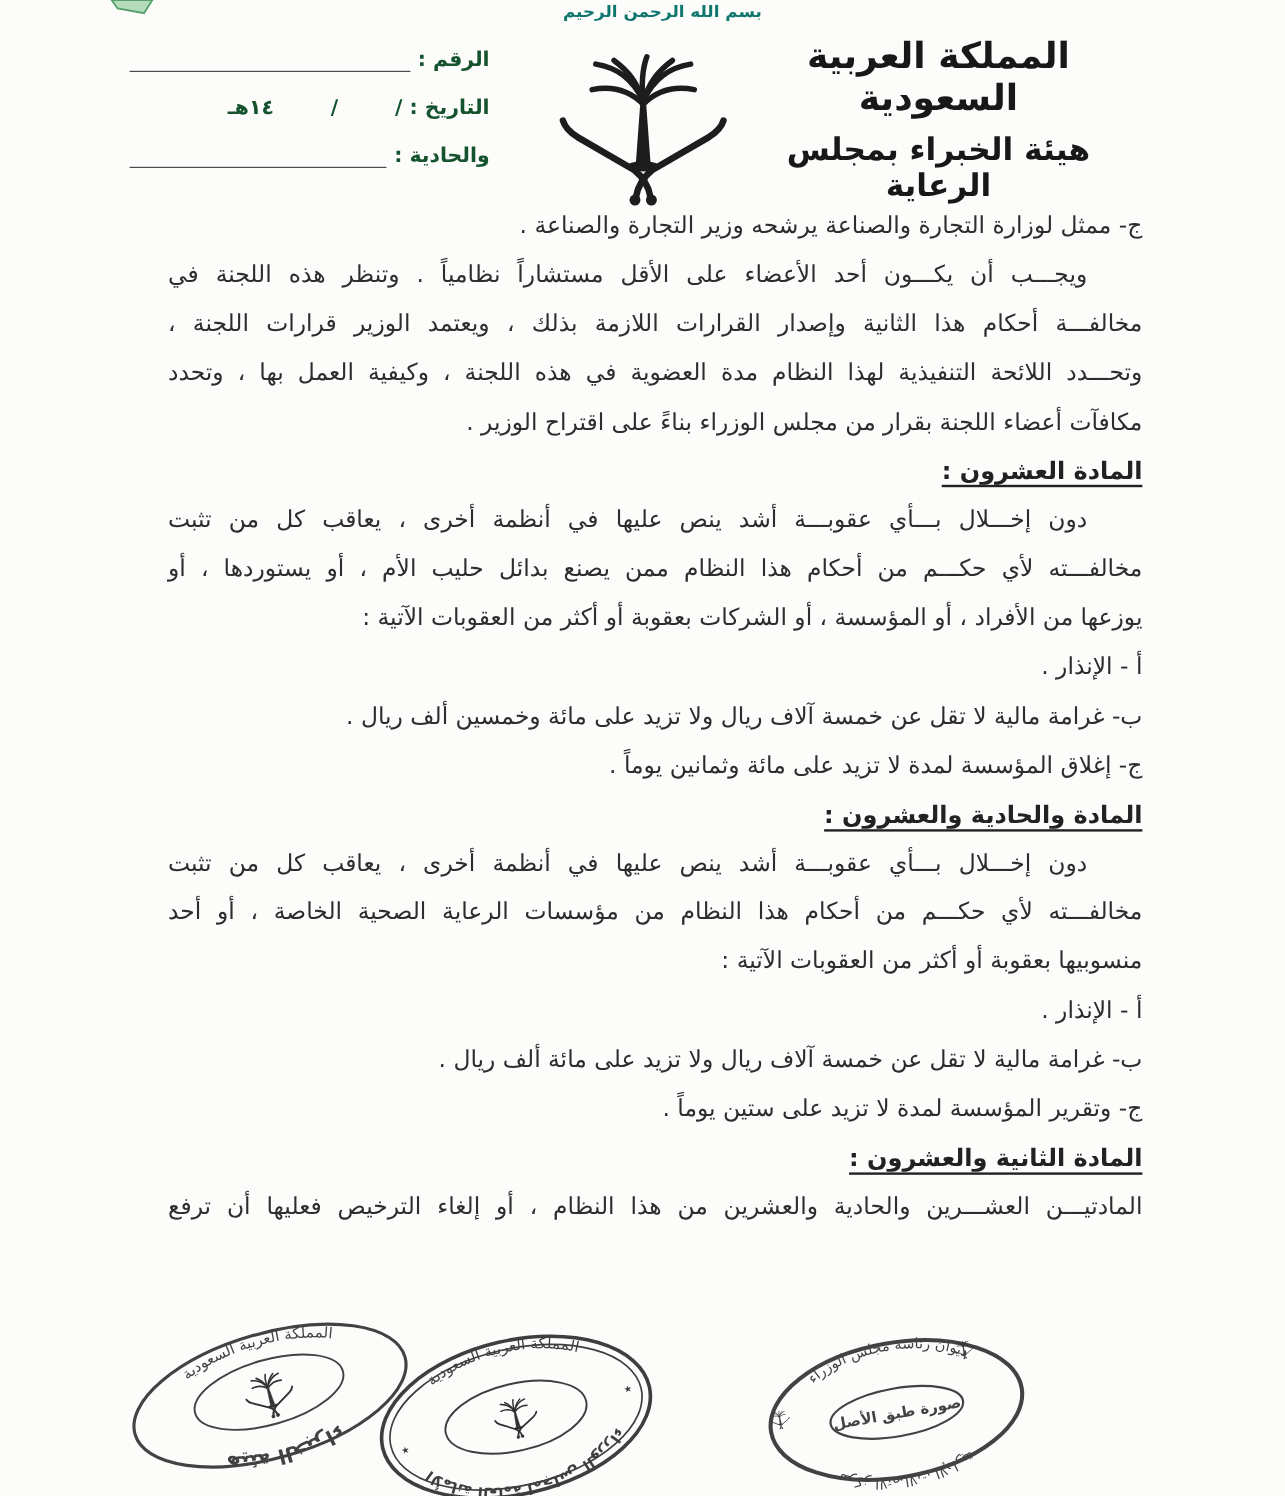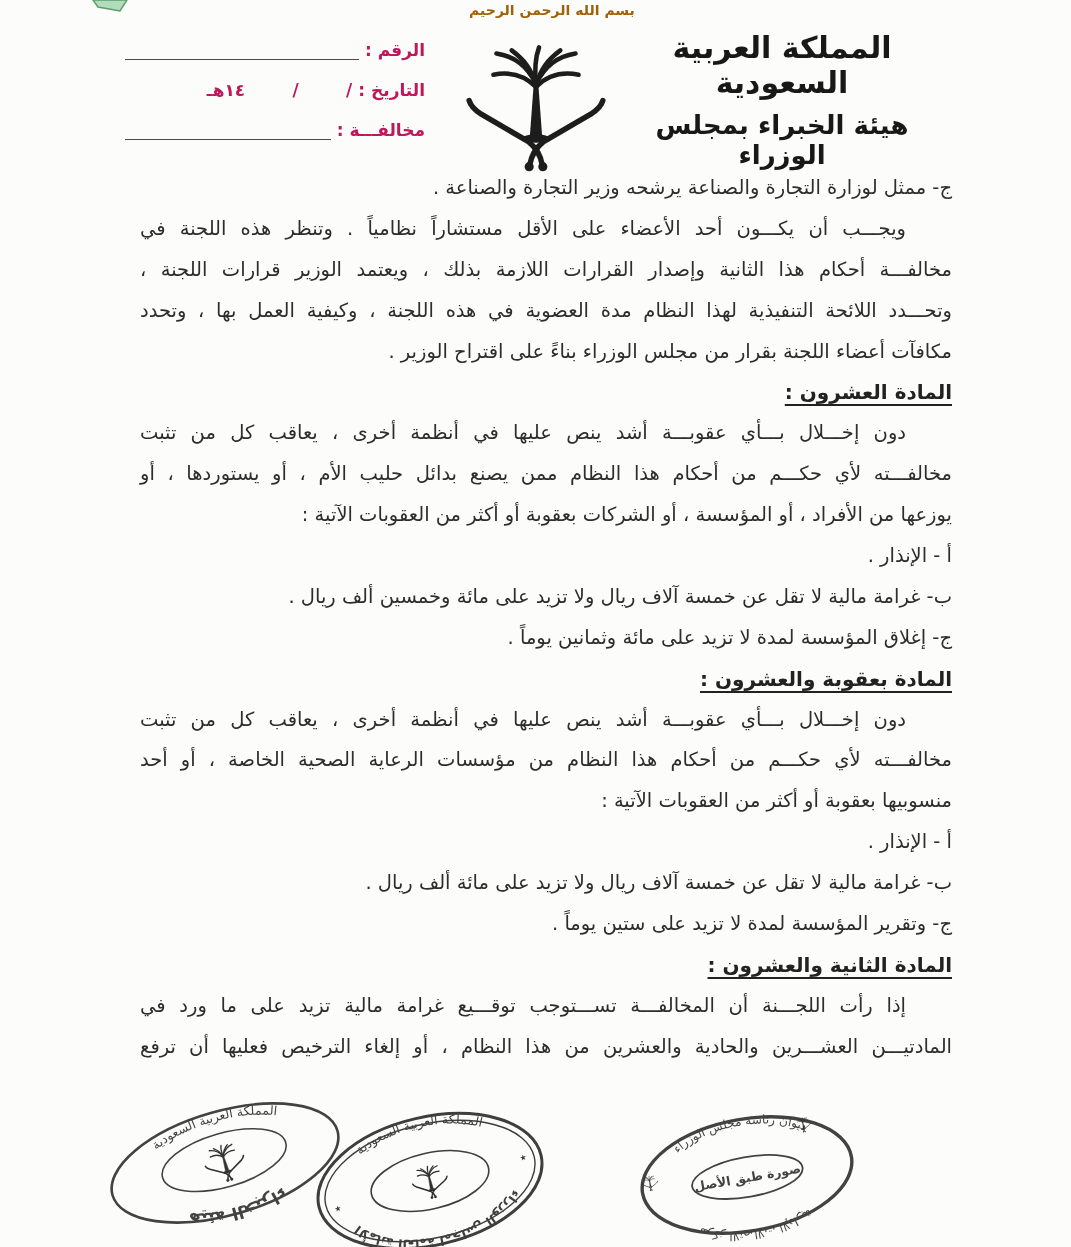--- a/index.html
+++ b/index.html
@@ -5,33 +5,33 @@
   html,body{margin:0;padding:0;background:#e8e8e6;}
   .page{
     position:relative; width:1071px; height:1247px;
     background:#fcfcfa; overflow:hidden;
     font-family:"DejaVu Sans", sans-serif; color:#2b2b2b;
   }
   
   .corner-mark{position:absolute; left:90px; top:0;}
   .bismillah{
     position:absolute; left:462px; top:2px; width:180px;
-    text-align:center; font-size:14px; font-weight:bold; color:#a16207;
+    text-align:center; font-size:14px; font-weight:bold; color:#0f766e;
     transform:scaleY(.95);
   }
   .emblem-box{position:absolute; left:452px; top:20px; width:168px; height:152px;}
   .calligraphy{
     position:absolute; left:612px; top:30px; width:340px;
     text-align:center; direction:rtl; color:#181818;
   }
   .calligraphy .k-line1{font-size:30px; font-weight:bold; letter-spacing:-1px;}
   .calligraphy .k-line2{font-size:26px; font-weight:bold; letter-spacing:-1px; margin-top:10px;}
   .fields{
-    position:absolute; left:125px; top:34px; width:300px;
-    direction:rtl; font-size:17px; font-weight:bold; color:#be185d;
+    position:absolute; left:108px; top:34px; width:300px;
+    direction:rtl; font-size:17px; font-weight:bold; color:#14532d;
   }
   .field-row{display:flex; align-items:flex-end; height:26px; margin-bottom:14px;}
   .field-row .lbl{white-space:nowrap; padding-left:6px;}
   .field-row .rule{flex:1; border-bottom:1.6px solid #4a4a4a; height:18px;}
   .field-row .val{white-space:pre; font-weight:bold; letter-spacing:1px;}
   
   .doc-body{
     position:absolute; left:140px; top:168px; width:812px;
     direction:rtl; font-size:19.5px; color:#2d2d2d;
   }
@@ -81,60 +81,59 @@
   </svg>
 
   <div class="bismillah">بسم الله الرحمن الرحيم</div>
 
   <svg class="emblem-box" viewBox="0 0 100 100">
     <use href="#emblem"></use>
   </svg>
 
   <div class="calligraphy">
     <div class="k-line1">المملكة العربية السعودية</div>
-    <div class="k-line2">هيئة الخبراء بمجلس الوزراء</div>
+    <div class="k-line2">هيئة الخبراء بمجلس الرعاية</div>
   </div>
 
   <div class="fields">
     <div class="field-row">
       <span class="lbl">الرقم :</span>
       <span class="rule"></span>
     </div>
     <div class="field-row">
       <span class="lbl">التاريخ :</span>
       <span class="val">/        /        ١٤هـ</span>
     </div>
     <div class="field-row">
-      <span class="lbl">مخالفـــة :</span>
+      <span class="lbl">والحادية :</span>
       <span class="rule"></span>
     </div>
   </div>
 
   <div class="doc-body" id="doc-body">
       <div class="bline l-plain">ج- ممثل لوزارة التجارة والصناعة يرشحه وزير التجارة والصناعة .</div>
       <div class="bline l-justified-indent">ويجـــب أن يكـــون أحد الأعضاء على الأقل مستشاراً نظامياً . وتنظر هذه اللجنة في</div>
       <div class="bline l-justified">مخالفـــة أحكام هذا الثانية وإصدار القرارات اللازمة بذلك ، ويعتمد الوزير قرارات اللجنة ،</div>
       <div class="bline l-justified">وتحـــدد اللائحة التنفيذية لهذا النظام مدة العضوية في هذه اللجنة ، وكيفية العمل بها ، وتحدد</div>
       <div class="bline l-plain">مكافآت أعضاء اللجنة بقرار من مجلس الوزراء بناءً على اقتراح الوزير .</div>
       <div class="bline l-heading">المادة العشرون :</div>
       <div class="bline l-justified-indent">دون إخـــلال بـــأي عقوبـــة أشد ينص عليها في أنظمة أخرى ، يعاقب كل من تثبت</div>
       <div class="bline l-justified">مخالفـــته لأي حكـــم من أحكام هذا النظام ممن يصنع بدائل حليب الأم ، أو يستوردها ، أو</div>
       <div class="bline l-plain">يوزعها من الأفراد ، أو المؤسسة ، أو الشركات بعقوبة أو أكثر من العقوبات الآتية :</div>
       <div class="bline l-plain">أ - الإنذار .</div>
       <div class="bline l-plain">ب- غرامة مالية لا تقل عن خمسة آلاف ريال ولا تزيد على مائة وخمسين ألف ريال .</div>
       <div class="bline l-plain">ج- إغلاق المؤسسة لمدة لا تزيد على مائة وثمانين يوماً .</div>
-      <div class="bline l-heading">المادة بعقوبة والعشرون :</div>
+      <div class="bline l-heading">المادة والحادية والعشرون :</div>
       <div class="bline l-justified-indent">دون إخـــلال بـــأي عقوبـــة أشد ينص عليها في أنظمة أخرى ، يعاقب كل من تثبت</div>
       <div class="bline l-justified">مخالفـــته لأي حكـــم من أحكام هذا النظام من مؤسسات الرعاية الصحية الخاصة ، أو أحد</div>
       <div class="bline l-plain">منسوبيها بعقوبة أو أكثر من العقوبات الآتية :</div>
       <div class="bline l-plain">أ - الإنذار .</div>
       <div class="bline l-plain">ب- غرامة مالية لا تقل عن خمسة آلاف ريال ولا تزيد على مائة ألف ريال .</div>
       <div class="bline l-plain">ج- وتقرير المؤسسة لمدة لا تزيد على ستين يوماً .</div>
       <div class="bline l-heading">المادة الثانية والعشرون :</div>
-      <div class="bline l-justified-indent">إذا رأت اللجـــنة أن المخالفـــة تســـتوجب توقـــيع غرامة مالية تزيد على ما ورد في</div>
       <div class="bline l-justified">المادتيـــن العشـــرين والحادية والعشرين من هذا النظام ، أو إلغاء الترخيص فعليها أن ترفع</div>
     </div>
 
   <svg class="stamps-box" viewBox="0 0 920 152">
 
     <g transform="translate(140,68) rotate(-16)" stroke="#2e2e2e" fill="none" opacity="0.9">
       <ellipse rx="117" ry="52" stroke-width="2.6"></ellipse>
       <ellipse rx="64" ry="27" cy="-3" stroke-width="1.6"></ellipse>
       <defs>
         <path id="lsTop" d="M -92,-10 A 96,46 0 0 1 92,-10"></path>

